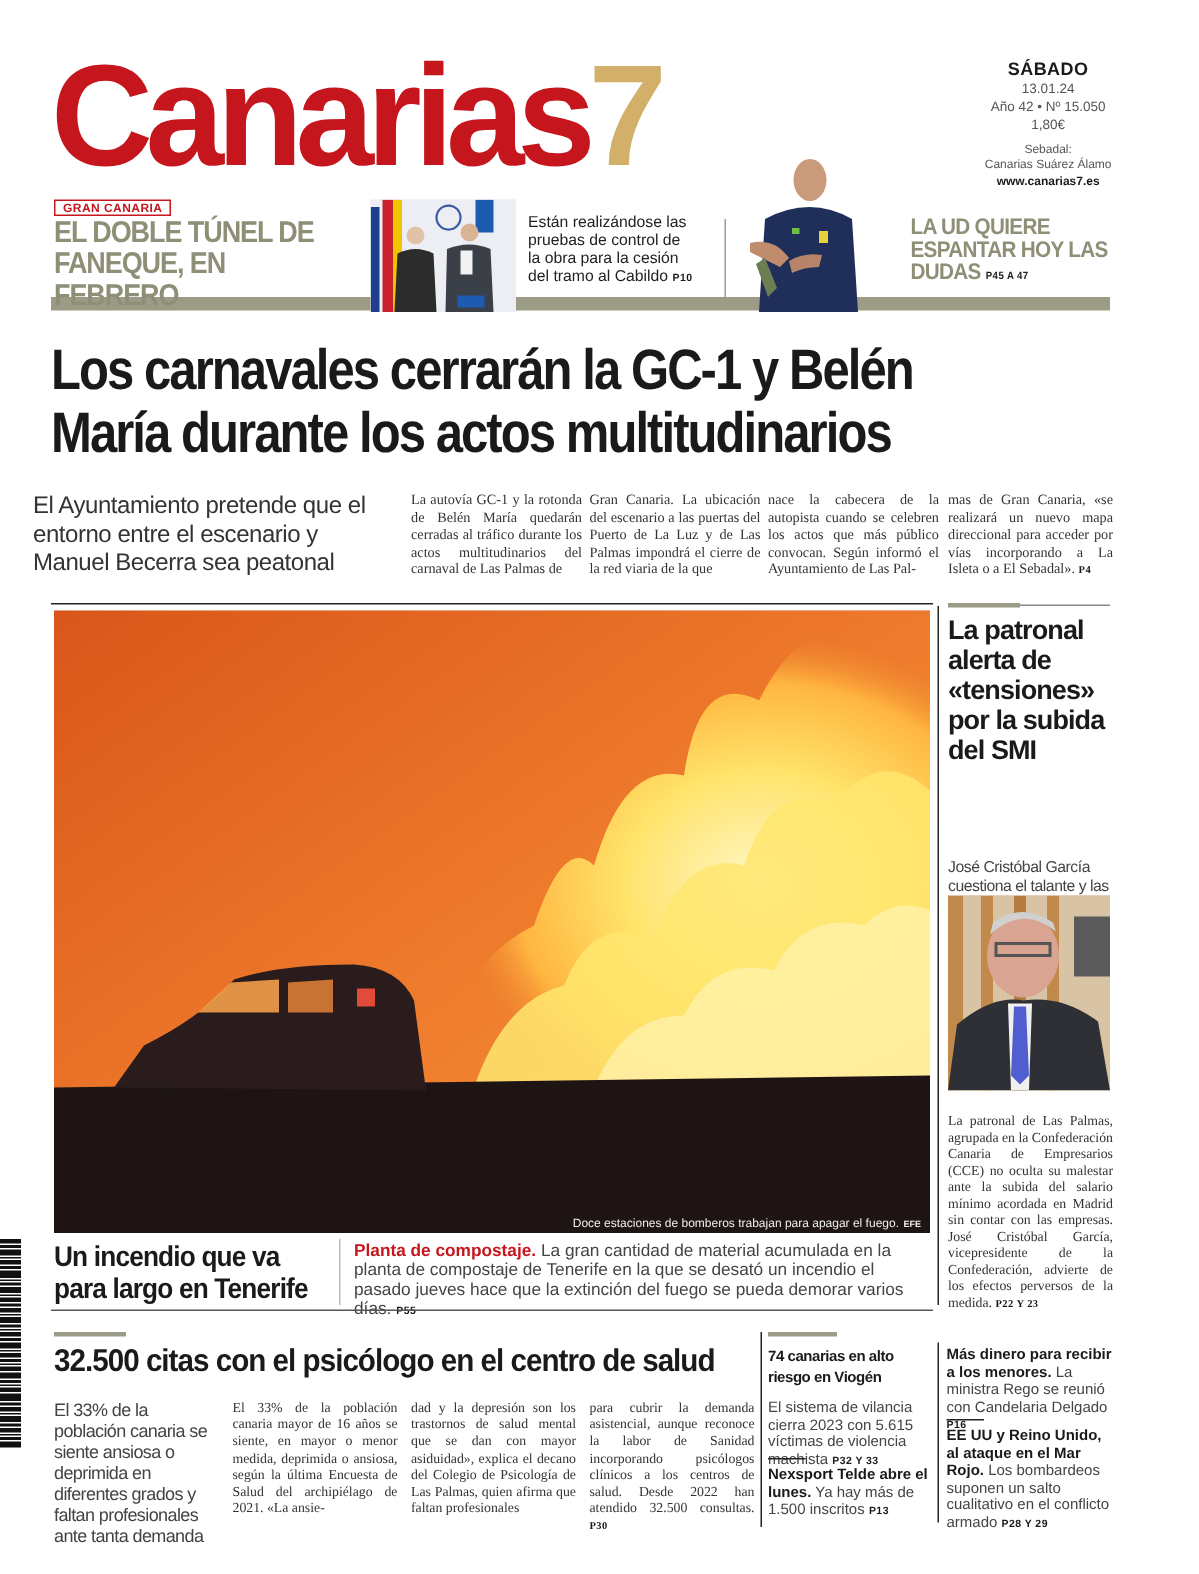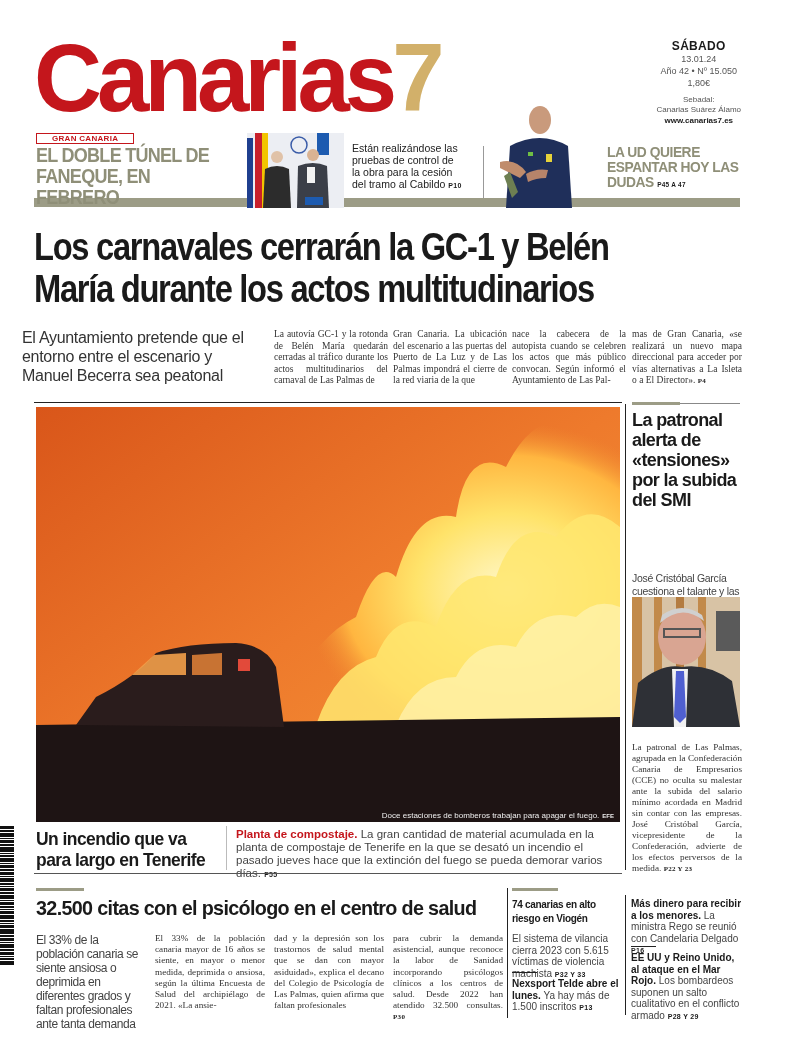--- a/index.html
+++ b/index.html
@@ -13,21 +13,21 @@
   .logo .seven { color: #d2b06a; letter-spacing: 0; }
 
   .edition { position: absolute; right: 58px; top: 40px; text-align: center; font-size: 9px; color: #555; line-height: 12px; }
   .edition .day { font-weight: 700; font-size: 12px; color: #1a1a1a; letter-spacing: 0.3px; margin-bottom: 1px; }
   .edition .director { margin-top: 6px; font-size: 8px; line-height: 10px; }
   .edition .web { font-weight: 700; color: #1a1a1a; font-size: 8px; }
 
   
   .teasers { position: absolute; left: 34px; top: 130px; width: 706px; height: 80px; }
   .teaser-bar { position: absolute; left: 0; top: 68px; width: 706px; height: 9px; background: #9c9c86; }
-  .tag { position: absolute; left: 2px; top: 3px; border: 1px solid #c4161c; color: #c4161c; font-size: 8px; font-weight: 700; padding: 0 15px; line-height: 9px; letter-spacing: 0.3px; }
+  .tag { position: absolute; left: 2px; top: 3px; border: 1px solid #c4161c; color: #c4161c; font-size: 8px; font-weight: 700; padding: 0 5px; line-height: 9px; letter-spacing: 0.3px; }
   .teaser1-head { position: absolute; left: 2px; top: 15px; width: 210px; font-family: "Liberation Sans", sans-serif; font-weight: 700; font-size: 20px; line-height: 21px; color: #8f8f78; letter-spacing: -0.8px; transform: scaleX(0.9); transform-origin: left top; }
   .teaser1-photo { position: absolute; left: 213px; top: 3px; width: 97px; height: 75px; overflow: hidden; background: #e9e9ef; }
   .teaser1-text { position: absolute; left: 318px; top: 12px; width: 110px; font-size: 10.5px; line-height: 12px; color: #222; }
   .teaser-divider { position: absolute; left: 449px; top: 16px; width: 1px; height: 52px; background: #999; }
   .teaser2-photo { position: absolute; left: 462px; top: -28px; width: 80px; height: 106px; overflow: hidden; }
   .teaser2-head { position: absolute; left: 573px; top: 14px; width: 150px; font-weight: 700; font-size: 15px; line-height: 15px; color: #8f8f78; letter-spacing: -0.5px; transform: scaleX(0.92); transform-origin: left top; }
   .pageref { font-size: 7px; font-weight: 700; color: #1a1a1a; letter-spacing: 0.3px; }
 
   
   .main-head { position: absolute; left: 34px; top: 226px; width: 720px; font-weight: 700; font-size: 38px; line-height: 42px; letter-spacing: -1.5px; color: #1a1a1a; transform: scaleX(0.86); transform-origin: left top; white-space: nowrap; }
@@ -142,21 +142,21 @@
 
 <h1 class="main-head">
   <span style="display:block">Los carnavales cerrarán la GC-1 y Belén</span>
   <span style="display:block">María durante los actos multitudinarios</span>
 </h1>
 <div class="main-sub">El Ayuntamiento pretende que el entorno entre el escenario y Manuel Becerra sea peatonal</div>
 <div class="main-body" style="left:274px">La autovía GC-1 y la rotonda de Belén María quedarán cerradas al tráfico durante los actos multitudinarios del carnaval de Las Palmas de</div>
 <div class="main-body" style="left:393px">Gran Canaria. La ubicación del escenario a las puertas del Puerto de La Luz y de Las Palmas impondrá el cierre de la red viaria de la que</div>
 <div class="main-body" style="left:512px">nace la cabecera de la autopista cuando se celebren los actos que más público convocan. Según informó el Ayuntamiento de Las Pal-</div>
 <div class="main-body" style="left:632px;width:110px">
-  <span>mas de Gran Canaria, «se realizará un nuevo mapa direccional para acceder por vías alternativas a La Isleta o a El Director».</span>
+  <span>mas de Gran Canaria, «se realizará un nuevo mapa direccional para acceder por vías incorporando a La Isleta o a El Sebadal».</span>
   <span class="pageref">P4</span>
 </div>
 
 <div class="hero-rule"></div>
 <div class="hero">
   <svg width="584" height="415" viewBox="0 0 584 415" preserveAspectRatio="none">
     <defs>
       <linearGradient id="sky" x1="0" y1="0" x2="1" y2="1">
         <stop offset="0" stop-color="#d9561a"></stop>
         <stop offset="0.5" stop-color="#ee7a2c"></stop>

